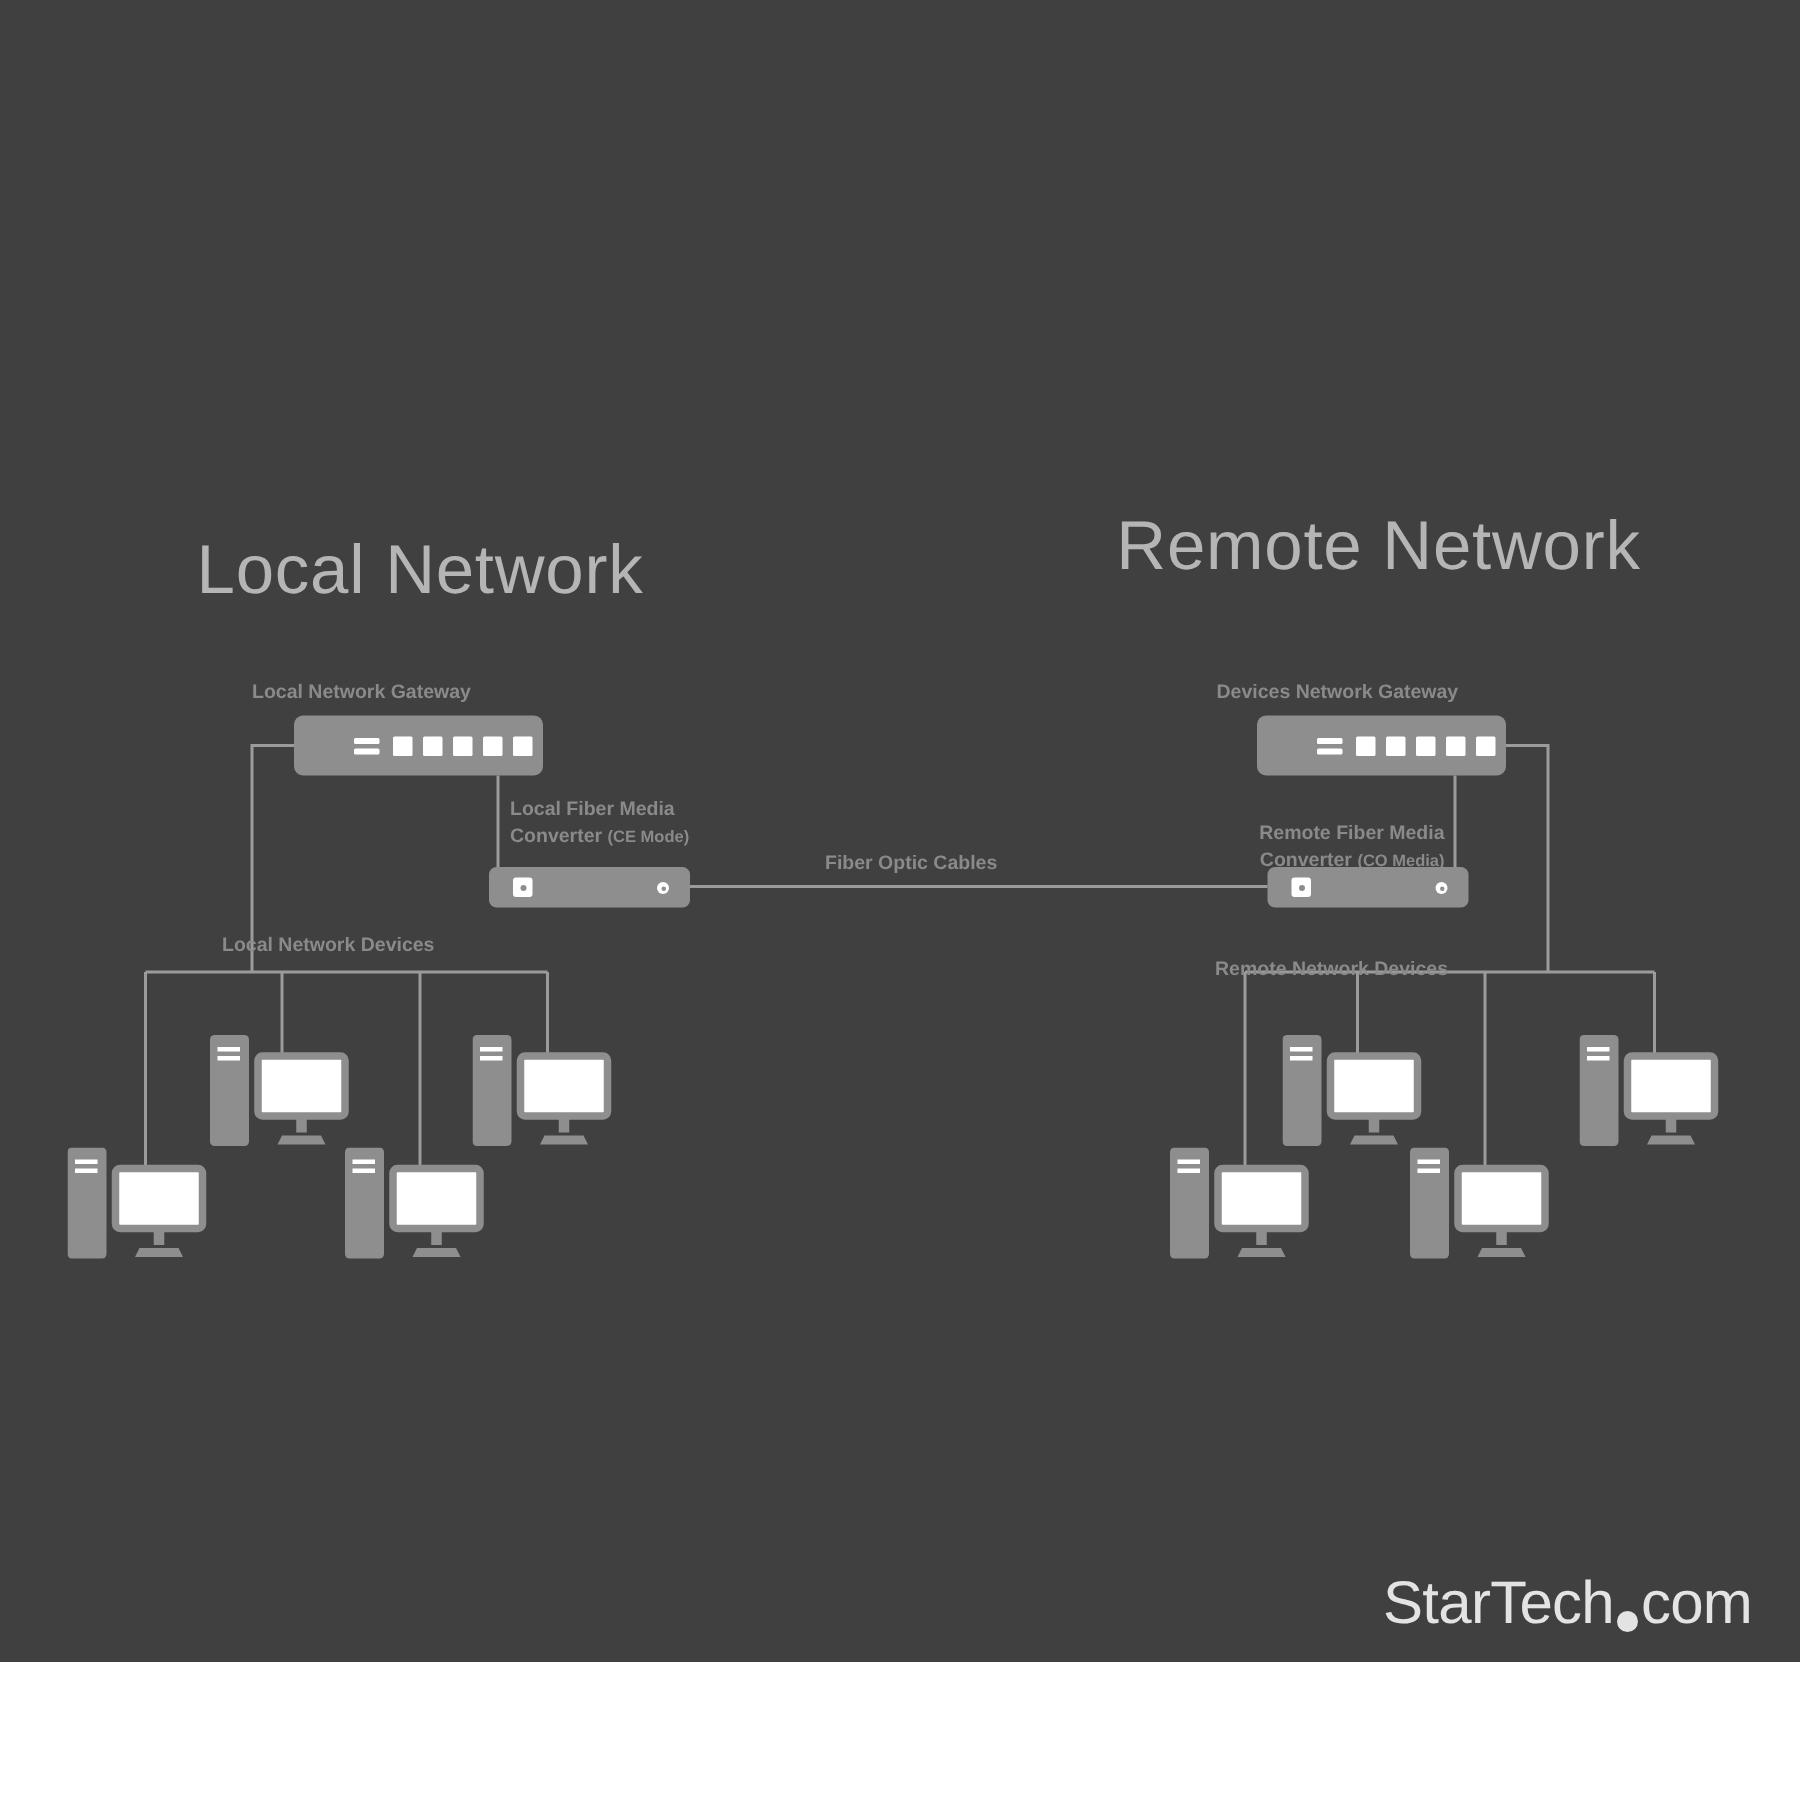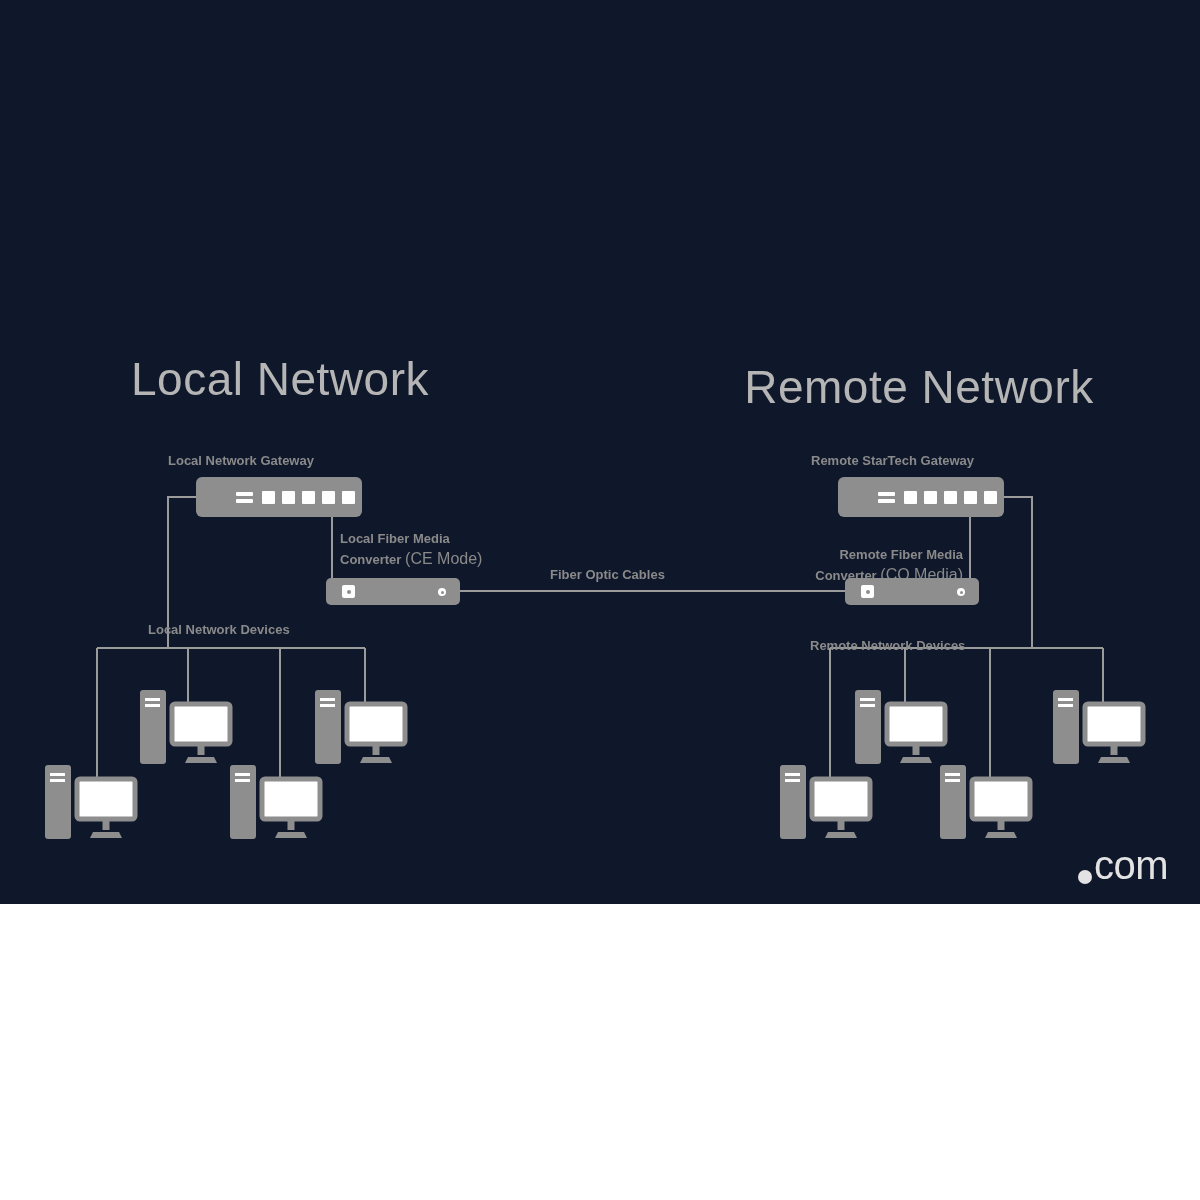--- a/index.html
+++ b/index.html
@@ -1,22 +1,22 @@
 <!DOCTYPE html>
 <html><head>
 <meta charset="utf-8">
 <style>
   * { margin: 0; padding: 0; box-sizing: border-box; }
   html, body { background: #ffffff; }
   body { font-family: "Liberation Sans", sans-serif; }
   .canvas {
     position: relative;
     width: 1200px;
-    height: 904px;
-    background: #0f172a;
+    height: 1108px;
+    background: #404040;
     overflow: hidden;
   }
   .section-title {
     position: absolute;
     width: 400px;
     text-align: center;
     font-size: 46px;
     font-weight: 300;
     color: #b5b5b5;
     letter-spacing: 0.5px;
@@ -66,21 +66,21 @@
   .conv-sq i { width: 4px; height: 4px; background: #8e8e8e; border-radius: 50%; }
   .conv-led {
     position: absolute;
     right: 14px; top: 10px;
     width: 8px; height: 8px;
     background: #ffffff;
     border-radius: 50%;
     display: flex; align-items: center; justify-content: center;
   }
   .conv-led i { width: 3px; height: 3px; background: #8e8e8e; border-radius: 50%; }
-  .mode { font-size: 16px; font-weight: normal; }
+  .mode { font-size: 11px; font-weight: bold; }
   
   .pc { position: absolute; width: 100px; height: 78px; color: #8e8e8e; }
   
   .watermark {
     position: absolute;
     right: 32px;
     bottom: 16px;
     font-size: 40px;
     font-weight: 400;
     color: #e3e3e3;
@@ -132,21 +132,21 @@
       <path d="M830 648 L1103 648"></path>
       <path d="M830 648 L830 781"></path>
       <path d="M905 648 L905 706"></path>
       <path d="M990 648 L990 781"></path>
       <path d="M1103 648 L1103 706"></path>
       <path d="M970 517 L970 578"></path>
     </g>
   </svg>
 
   <div class="section-title" style="left:80px; top:352px;">Local Network</div>
-  <div class="section-title" style="left:719px; top:360px;">Remote Network</div>
+  <div class="section-title" style="left:719px; top:336px;">Remote Network</div>
 
   <div class="small-label center" style="left:168px; top:452px; width:222px;">Local Network Gateway</div>
 
   <div class="gateway" style="left:196px; top:477px;">
     <span class="gw-eq">
         <i></i>
         <i></i>
       </span>
     <span class="gw-port"></span>
     <span class="gw-port"></span>
@@ -180,21 +180,21 @@
     </svg>
   <svg class="pc" style="left:45px;  top:765px;">
       <use href="#pc"></use>
     </svg>
   <svg class="pc" style="left:230px; top:765px;">
       <use href="#pc"></use>
     </svg>
 
   <div class="small-label center" style="left:550px; top:566px; width:200px;">Fiber Optic Cables</div>
 
-  <div class="small-label center" style="left:811px; top:452px; width:222px;">Remote StarTech Gateway</div>
+  <div class="small-label center" style="left:811px; top:452px; width:222px;">Devices Network Gateway</div>
 
   <div class="gateway" style="left:838px; top:477px;">
     <span class="gw-eq">
         <i></i>
         <i></i>
       </span>
     <span class="gw-port"></span>
     <span class="gw-port"></span>
     <span class="gw-port"></span>
     <span class="gw-port"></span>
@@ -225,17 +225,18 @@
       <use href="#pc"></use>
     </svg>
   <svg class="pc" style="left:780px;  top:765px;">
       <use href="#pc"></use>
     </svg>
   <svg class="pc" style="left:940px;  top:765px;">
       <use href="#pc"></use>
     </svg>
 
   <div class="watermark">
+    <span>StarTech</span>
     <span class="dot"></span>
     <span>com</span>
   </div>
 
 </div>
 
 </body></html>

